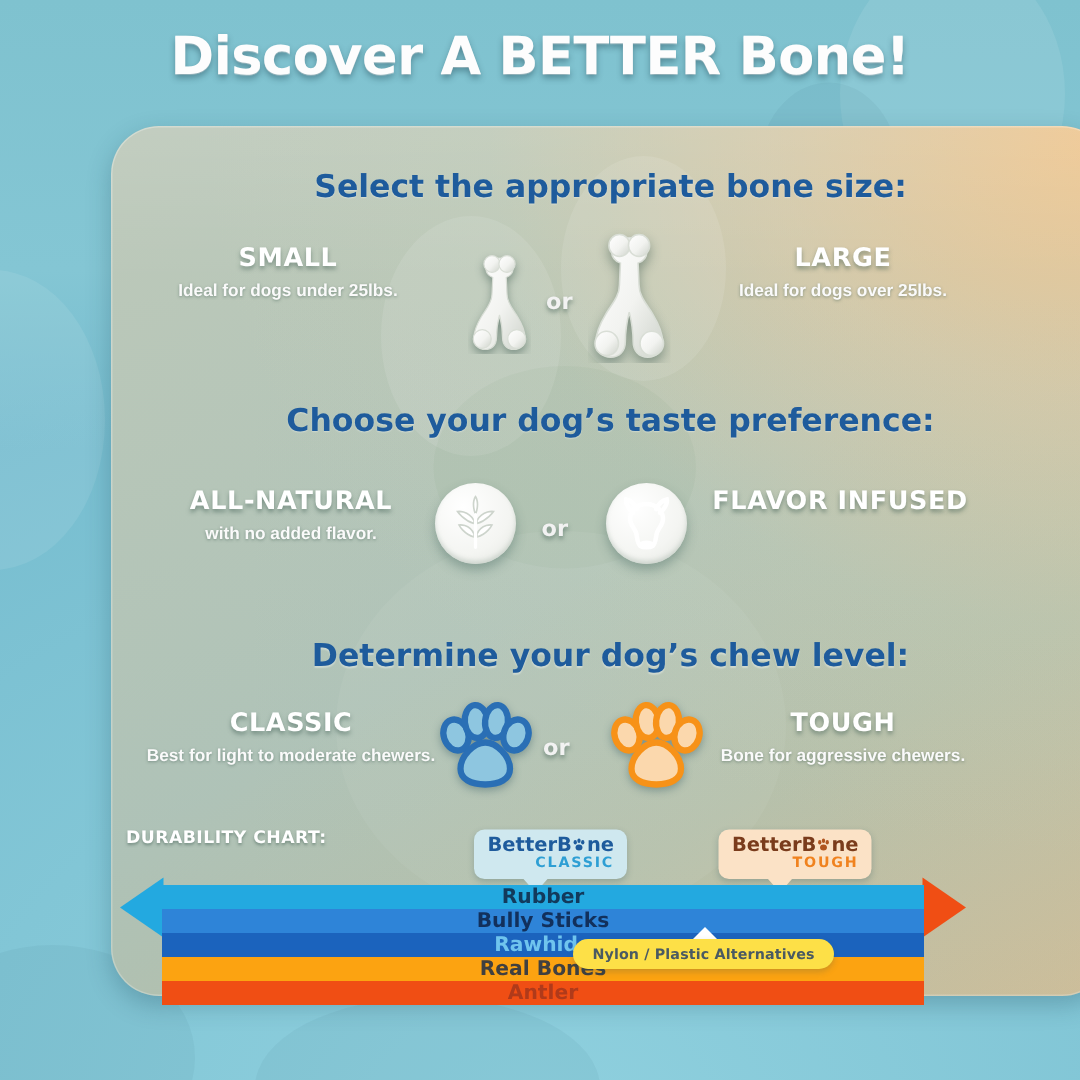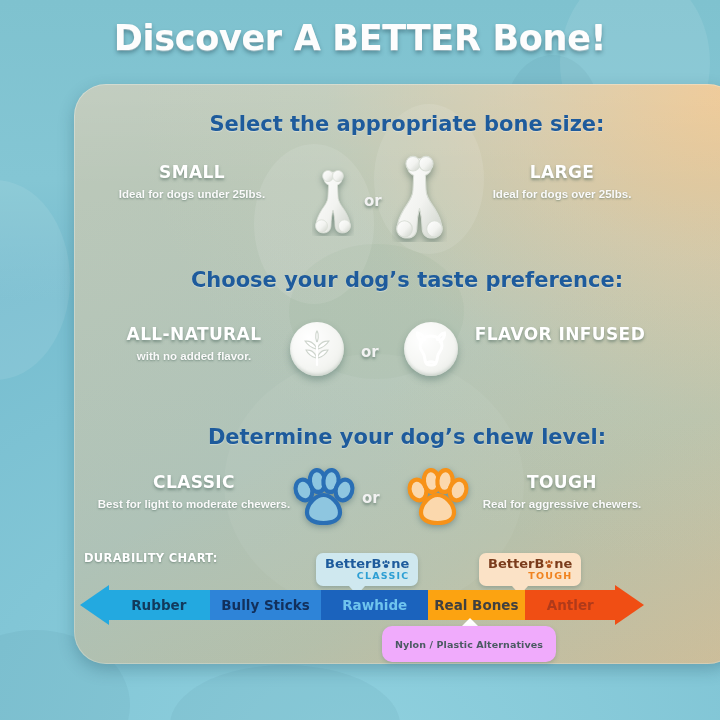--- a/index.html
+++ b/index.html
@@ -48,39 +48,39 @@
   .optdesc{font-family:Liberation Sans, sans-serif;font-size:11.5px;font-weight:bold;
      line-height:1.45;color:#fafafa;text-shadow:0 1px 2px rgba(60,90,80,.5);}
   .orword{position:absolute;font-family:"DejaVu Sans", sans-serif;
      font-size:15px;font-weight:bold;color:#f2f2f2;
      text-shadow:0 2px 3px rgba(60,90,80,.55);}
   
   #durlabel{position:absolute;left:84px;top:551px;
      font-family:"DejaVu Sans", sans-serif;font-size:11.5px;font-weight:bold;
      color:#ffffff;letter-spacing:.3px;text-shadow:0 1px 2px rgba(60,90,80,.5);}
   #barwrap{position:absolute;left:80px;top:590px;width:564px;height:30px;}
-  .segrow{position:absolute;left:28px;top:0;right:28px;height:30px;display:flex;}
+  .segrow{position:absolute;left:28px;top:0;right:28px;height:30px;display:flex;flex-direction:column;}
   .seg{display:flex;align-items:center;justify-content:center;height:30px;
      font-family:"DejaVu Sans", sans-serif;font-size:13.5px;font-weight:bold;}
   .arrowL{position:absolute;left:0;top:-5px;width:0;height:0;
      border-top:20px solid transparent;border-bottom:20px solid transparent;
      border-right:29px solid #23a9e0;}
   .arrowR{position:absolute;right:0;top:-5px;width:0;height:0;
      border-top:20px solid transparent;border-bottom:20px solid transparent;
      border-left:29px solid #f04e14;}
   .badge{position:absolute;border-radius:7px;text-align:right;padding:4px 9px 5px;
      box-shadow:0 2px 4px rgba(40,80,90,.25);}
   .badge .bb{font-family:"DejaVu Sans", sans-serif;font-size:13px;font-weight:bold;
      line-height:1.05;white-space:nowrap;}
   .badge .bsub{font-family:"DejaVu Sans", sans-serif;font-size:9.5px;font-weight:bold;
      letter-spacing:1.2px;line-height:1.1;}
   .badgetip{position:absolute;width:0;height:0;border-left:8px solid transparent;
      border-right:8px solid transparent;}
-  #nylon{position:absolute;left:382px;top:626px;width:174px;height:36px;
-     background:#f0abfc;border-radius:10px;box-shadow:0 2px 4px rgba(40,80,90,.22);
+  #nylon{position:absolute;left:382px;top:626px;width:174px;height:20px;
+     background:#fde047;border-radius:10px;box-shadow:0 2px 4px rgba(40,80,90,.22);
      display:flex;align-items:center;justify-content:center;}
   #nylon span{font-family:"DejaVu Sans", sans-serif;font-size:9.5px;font-weight:bold;
      color:#4a5a62;letter-spacing:.1px;}
   #nylontip{position:absolute;left:461px;top:618px;width:0;height:0;
      border-left:9px solid transparent;border-right:9px solid transparent;
      border-bottom:9px solid #ffffff;}
   
   .iconcircle{position:absolute;width:54px;height:54px;border-radius:50%;
      background:radial-gradient(circle at 35% 30%,#ffffff 0%,#f4f5f2 60%,#e2e5df 100%);
      box-shadow:0 4px 7px rgba(50,85,80,.35), inset 0 -2px 3px rgba(150,165,155,.35);}
@@ -212,21 +212,21 @@
         <ellipse cx="14" cy="23" rx="8.2" ry="10.5" transform="rotate(-18 14 23)"></ellipse>
         <ellipse cx="27.5" cy="14" rx="7.6" ry="11" transform="rotate(-6 27.5 14)"></ellipse>
         <ellipse cx="41" cy="14" rx="7.6" ry="11" transform="rotate(6 41 14)"></ellipse>
         <ellipse cx="54" cy="23" rx="8.2" ry="10.5" transform="rotate(18 54 23)"></ellipse>
         <path d="M33.5 28 C41 28 50 37 50 45.5 C50 52.5 43 56 33.5 56 C24 56 17 52.5 17 45.5 C17 37 26 28 33.5 28 Z"></path>
       </g>
     </svg>
 
     <div class="optw" style="left:390px;top:388px;width:196px;">
       <div class="opttitle">TOUGH</div>
-      <div class="optdesc">Real for aggressive chewers.</div>
+      <div class="optdesc">Bone for aggressive chewers.</div>
     </div>
 
   </div>
 </div>
 
 <div id="durlabel">DURABILITY CHART:</div>
 
 <div class="badge" id="badge0" style="left:316px;top:553px;background:#cfe8ef;">
   <div class="bb" style="color:#1e5b9c;">
     <span>BetterB</span><svg width="10" height="10" viewBox="0 0 20 20" style="vertical-align:-1px;">

